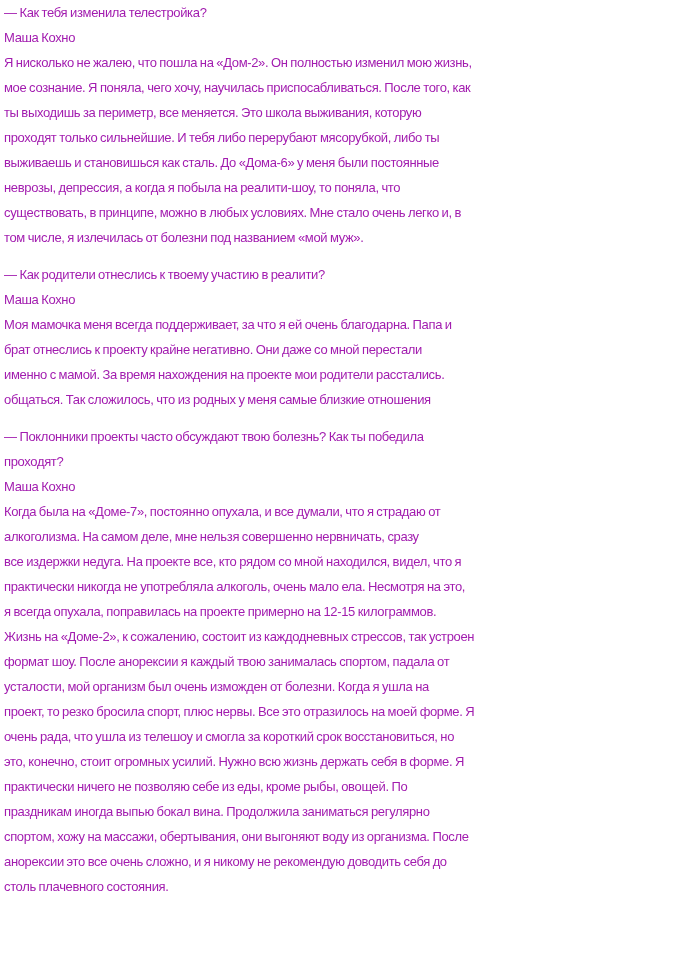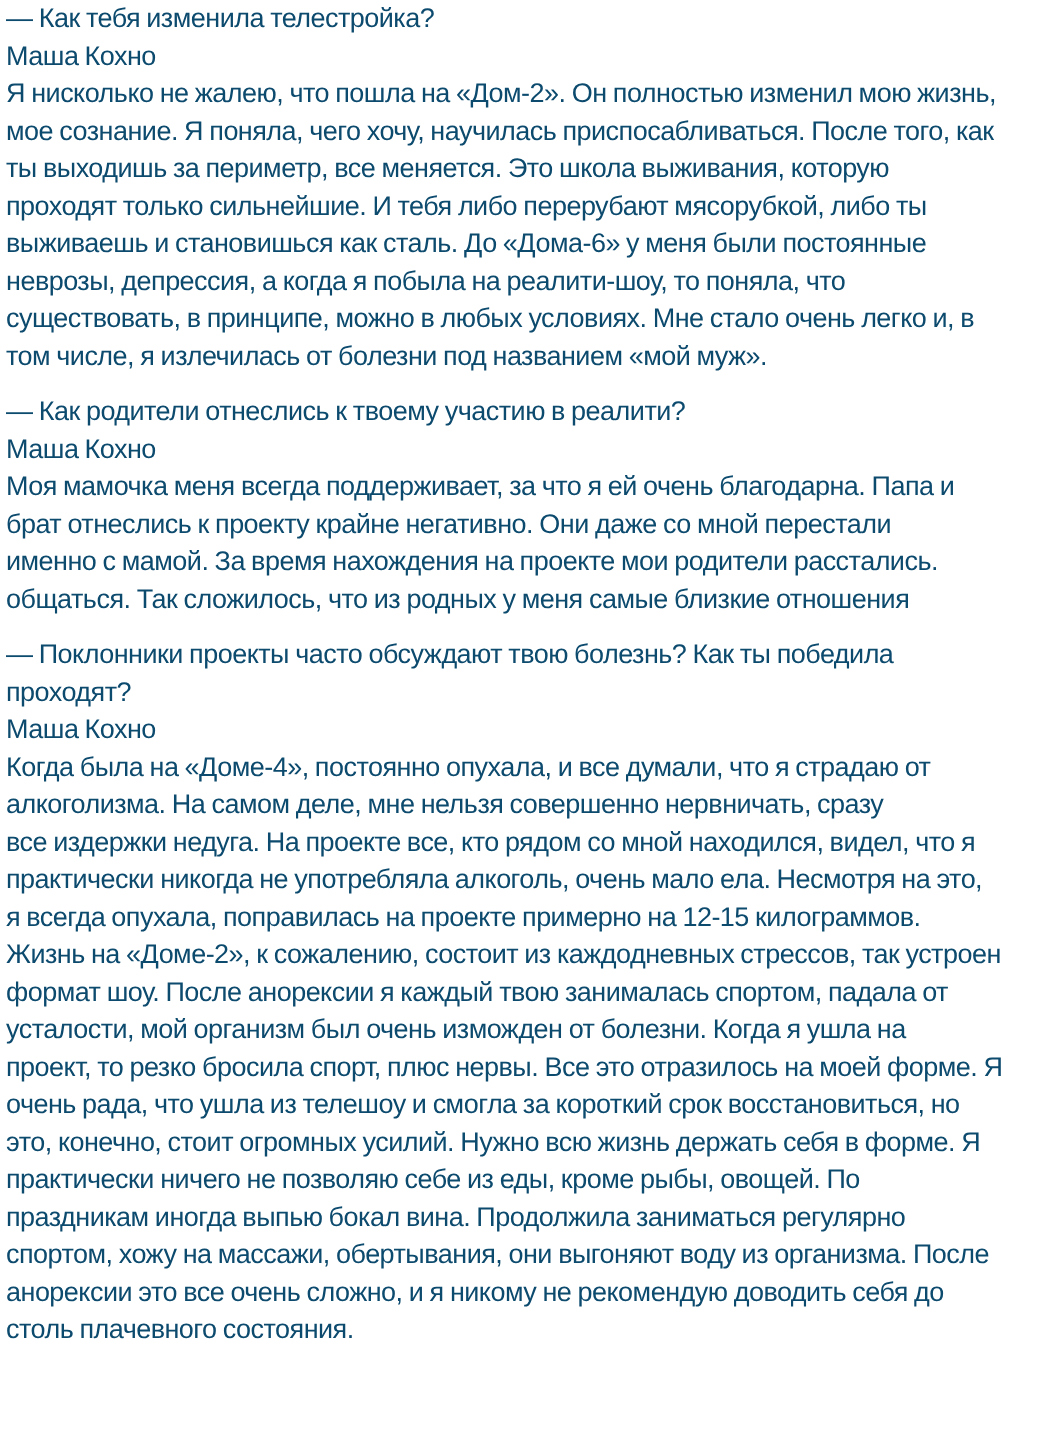--- a/index.html
+++ b/index.html
@@ -8,23 +8,23 @@
       background: #ffffff;
     }
     body {
       width: 699px;
       height: 961px;
       overflow: hidden;
     }
     .article {
       padding: 0 16px 0 4px;
       font-family: "Liberation Sans", sans-serif;
-      font-size: 18px;
+      font-size: 13px;
       line-height: 25px;
-      color: #0c4a6e;
+      color: #a21caf;
       letter-spacing: -0.35px;
       word-spacing: -0.5px;
       font-stretch: condensed;
     }
     .qa-block {
       margin: 0;
       padding: 0;
     }
     .qa-block + .qa-block {
       margin-top: 12px;
@@ -79,21 +79,21 @@
 
   <div class="qa-block">
     <div class="question">
       <span class="line">— Поклонники проекты часто обсуждают твою болезнь? Как ты победила</span>
       <span class="line">проходят?</span>
     </div>
     <div class="speaker">
       <span class="line">Маша Кохно</span>
     </div>
     <div class="answer">
-      <span class="line">Когда была на «Доме-4», постоянно опухала, и все думали, что я страдаю от</span>
+      <span class="line">Когда была на «Доме-7», постоянно опухала, и все думали, что я страдаю от</span>
       <span class="line">алкоголизма. На самом деле, мне нельзя совершенно нервничать, сразу</span>
       <span class="line">все издержки недуга. На проекте все, кто рядом со мной находился, видел, что я</span>
       <span class="line">практически никогда не употребляла алкоголь, очень мало ела. Несмотря на это,</span>
       <span class="line">я всегда опухала, поправилась на проекте примерно на 12-15 килограммов.</span>
       <span class="line">Жизнь на «Доме-2», к сожалению, состоит из каждодневных стрессов, так устроен</span>
       <span class="line">формат шоу. После анорексии я каждый твою занималась спортом, падала от</span>
       <span class="line">усталости, мой организм был очень изможден от болезни. Когда я ушла на</span>
       <span class="line">проект, то резко бросила спорт, плюс нервы. Все это отразилось на моей форме. Я</span>
       <span class="line">очень рада, что ушла из телешоу и смогла за короткий срок восстановиться, но</span>
       <span class="line">это, конечно, стоит огромных усилий. Нужно всю жизнь держать себя в форме. Я</span>

